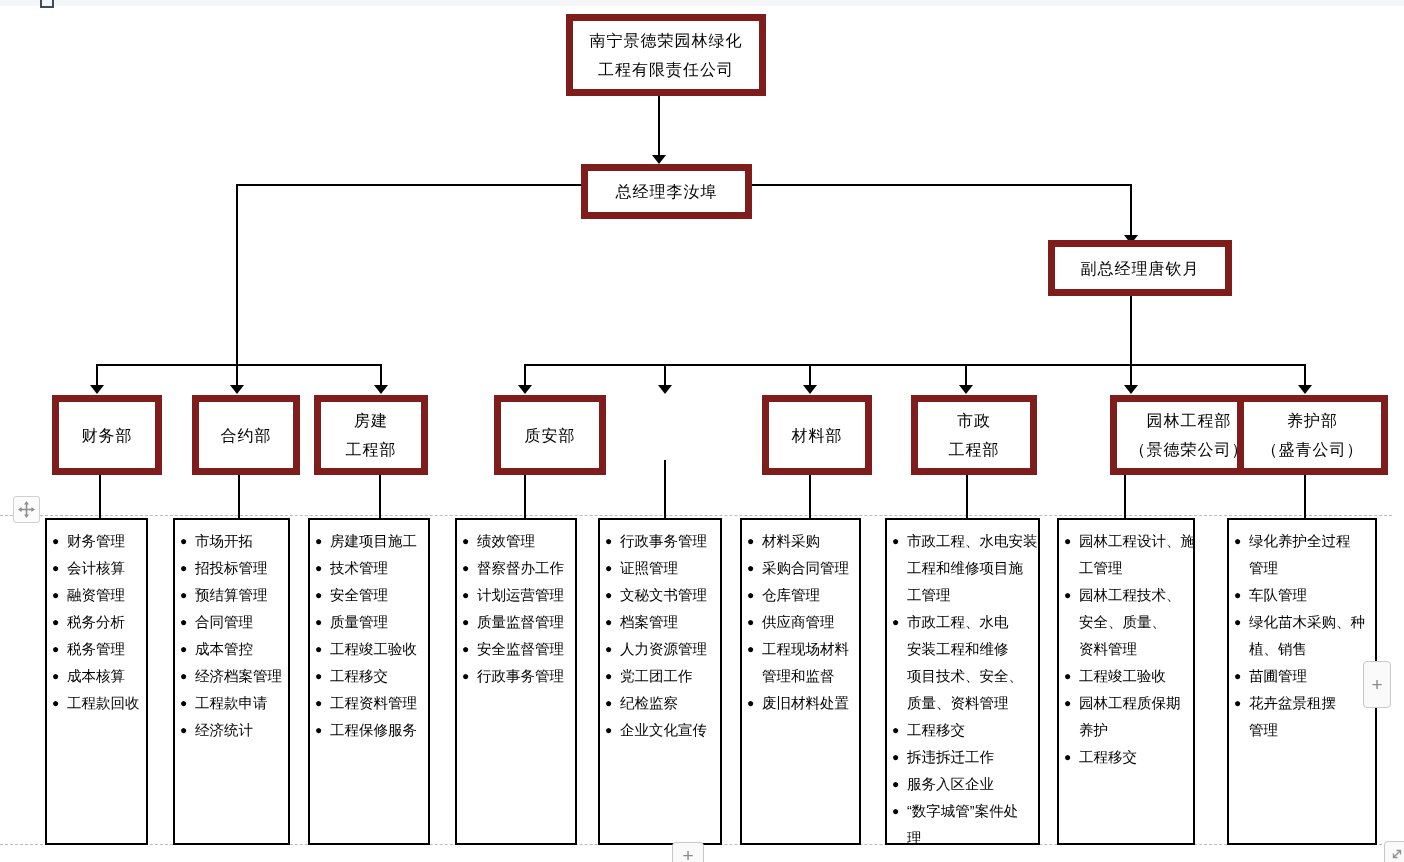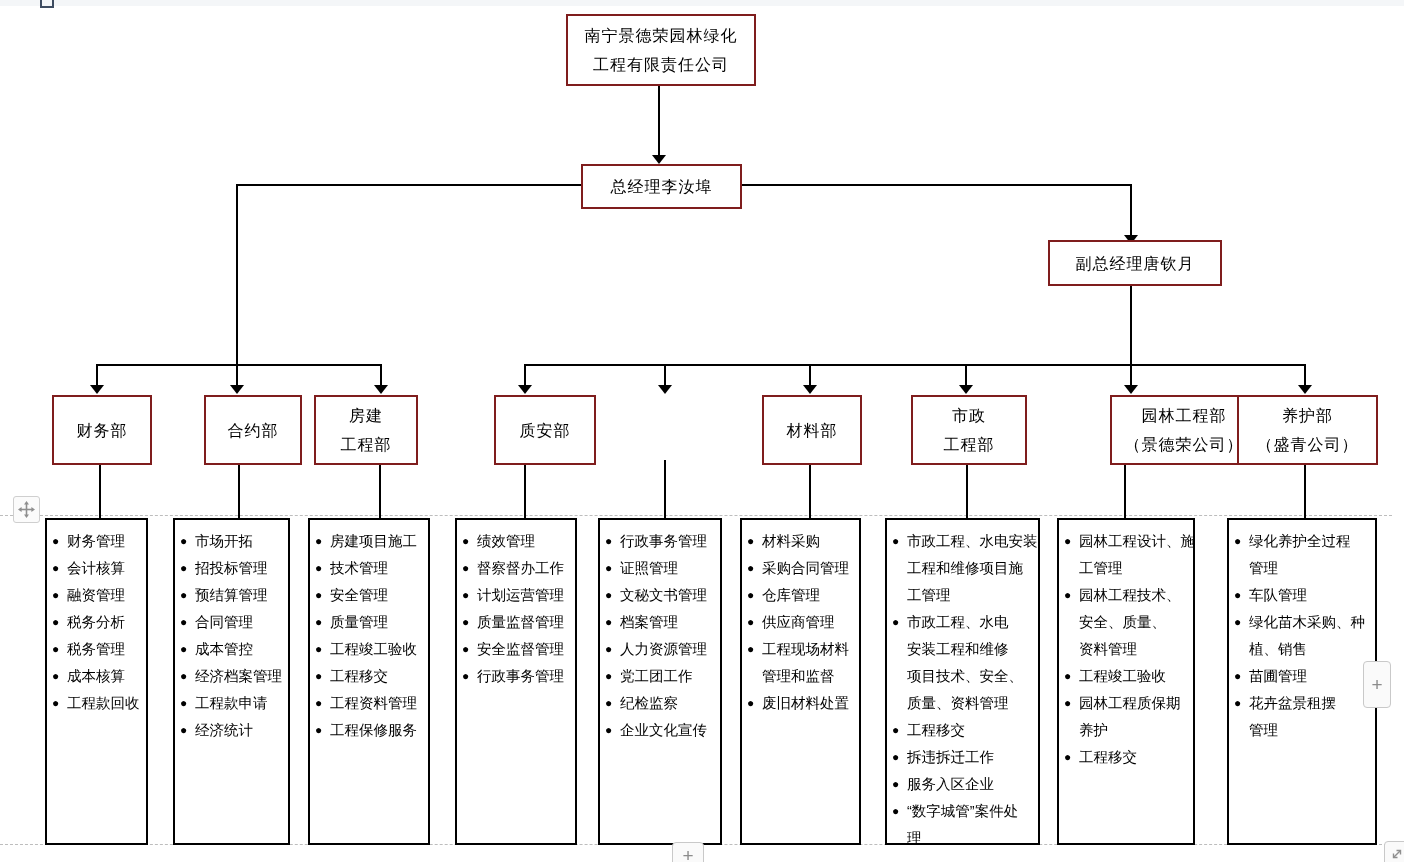--- a/index.html
+++ b/index.html
@@ -7,21 +7,21 @@
           font-family:"Liberation Sans","DejaVu Sans",sans-serif;color:#000;}
 
   
   .toolbar-strip{position:absolute;left:0;top:0;width:1404px;height:6px;background:#f4f6f8;z-index:4;}
   .toolbar-icon{position:absolute;left:40px;top:-6px;width:10px;height:10px;border:2px solid #3e4c61;background:#f4f6f8;z-index:5;}
 
   
   .dashline{position:absolute;left:0;width:1392px;height:0;border-top:1px dashed #bdbdbd;z-index:0;}
 
   
-  .obox{position:absolute;border:2px solid #7f1d1d;background:#fff;display:flex;align-items:center;
+  .obox{position:absolute;border:7px solid #7f1d1d;background:#fff;display:flex;align-items:center;
         justify-content:center;text-align:center;z-index:2;}
   .obox .ttl{white-space:pre-line;font-size:16px;line-height:29px;letter-spacing:1px;}
   .root-box{left:566px;top:14px;width:186px;height:68px;}
   .gm-box{left:581px;top:164px;width:157px;height:41px;}
   .dgm-box{left:1048px;top:240px;width:170px;height:42px;}
   .dept-box{top:395px;height:66px;}
 
   
   .vline,.hline{position:absolute;background:#000;z-index:1;}
   .vline{width:2px;}
@@ -97,21 +97,21 @@
   <div class="vline" style="left:965px;top:364px;height:22px"></div>
   <div class="arrow-down" style="left:959px;top:385px"></div>
   <div class="vline" style="left:1130px;top:364px;height:22px"></div>
   <div class="arrow-down" style="left:1124px;top:385px"></div>
   <div class="vline" style="left:1304px;top:364px;height:22px"></div>
   <div class="arrow-down" style="left:1298px;top:385px"></div>
 
   <div class="obox dept-box" style="left:52px;width:96px">
     <span class="ttl">财务部</span>
     </div>
-  <div class="obox dept-box" style="left:204px;width:94px">
+  <div class="obox dept-box" style="left:192px;width:94px">
     <span class="ttl">合约部</span>
     </div>
   <div class="obox dept-box" style="left:314px;width:100px">
     <span class="ttl">房建
 工程部</span>
     </div>
   <div class="obox dept-box" style="left:494px;width:98px">
     <span class="ttl">质安部</span>
     </div>
   <div class="obox dept-box" style="left:762px;width:96px">

